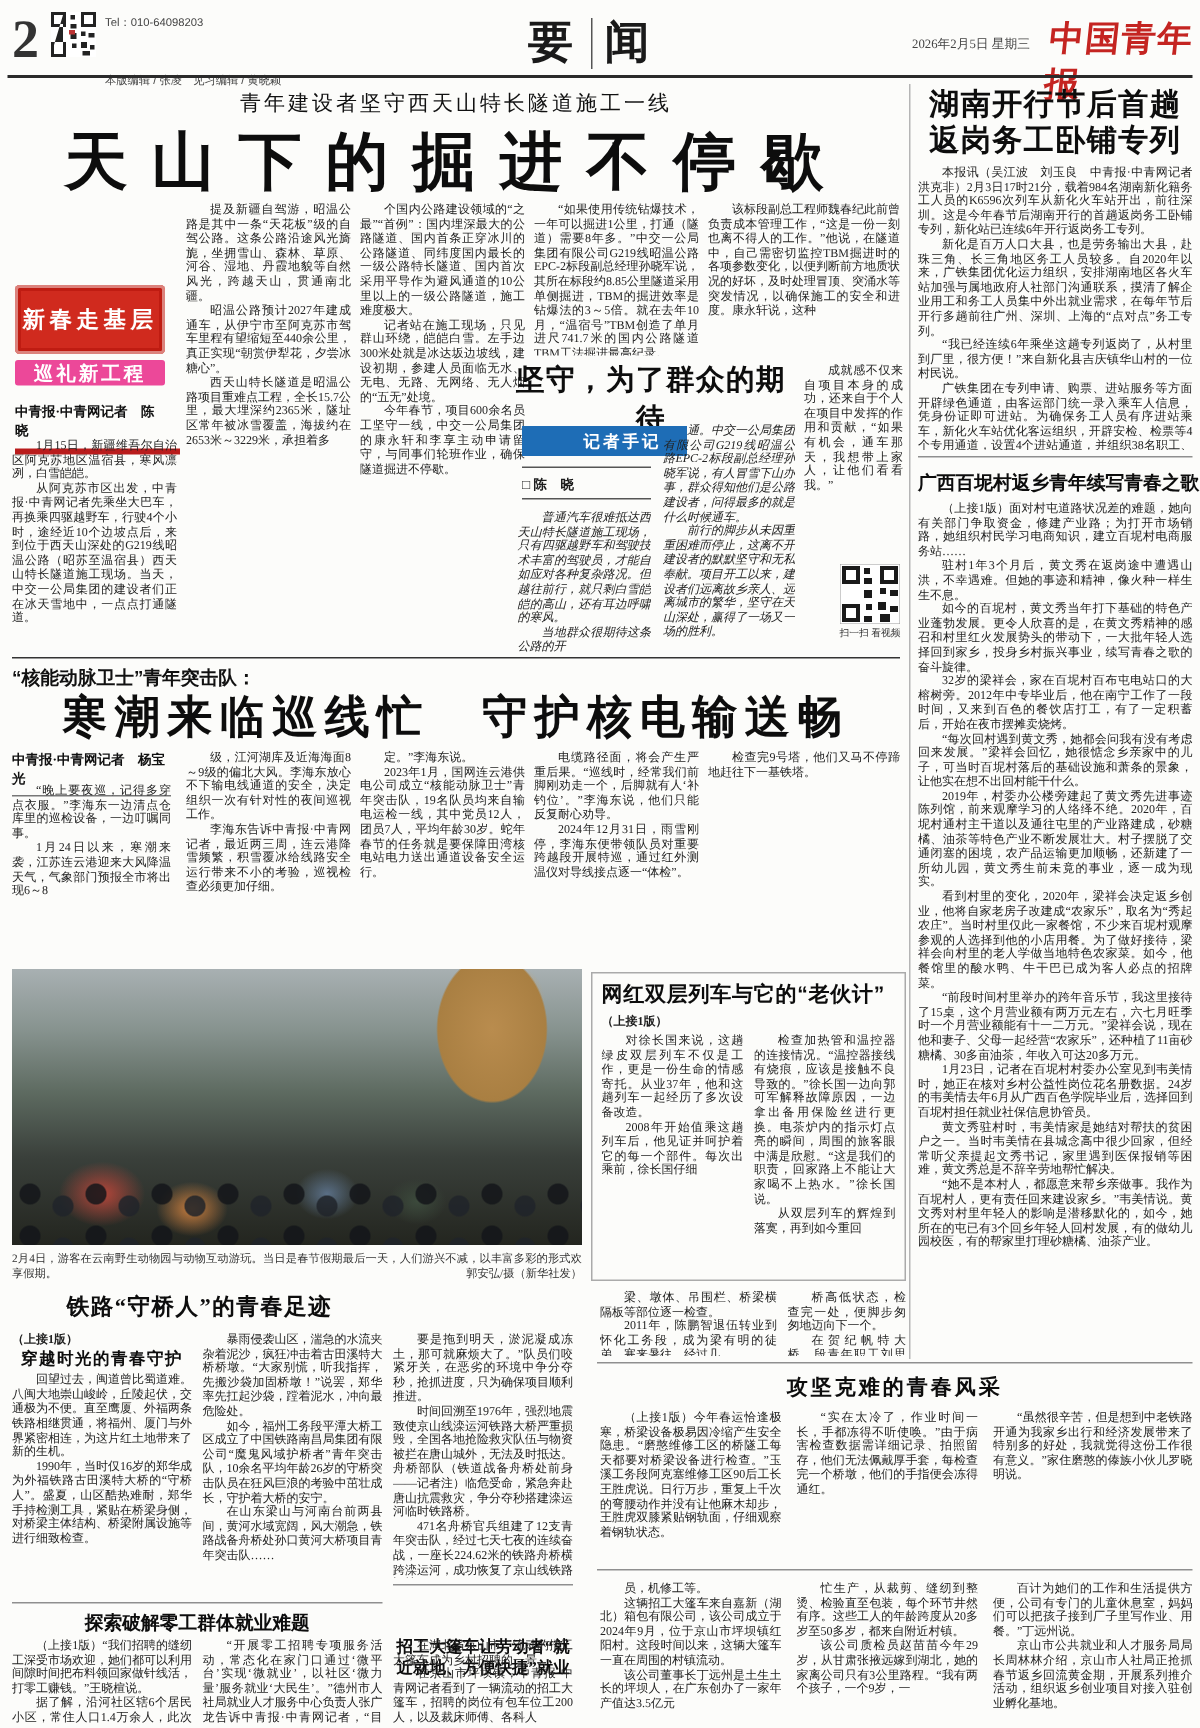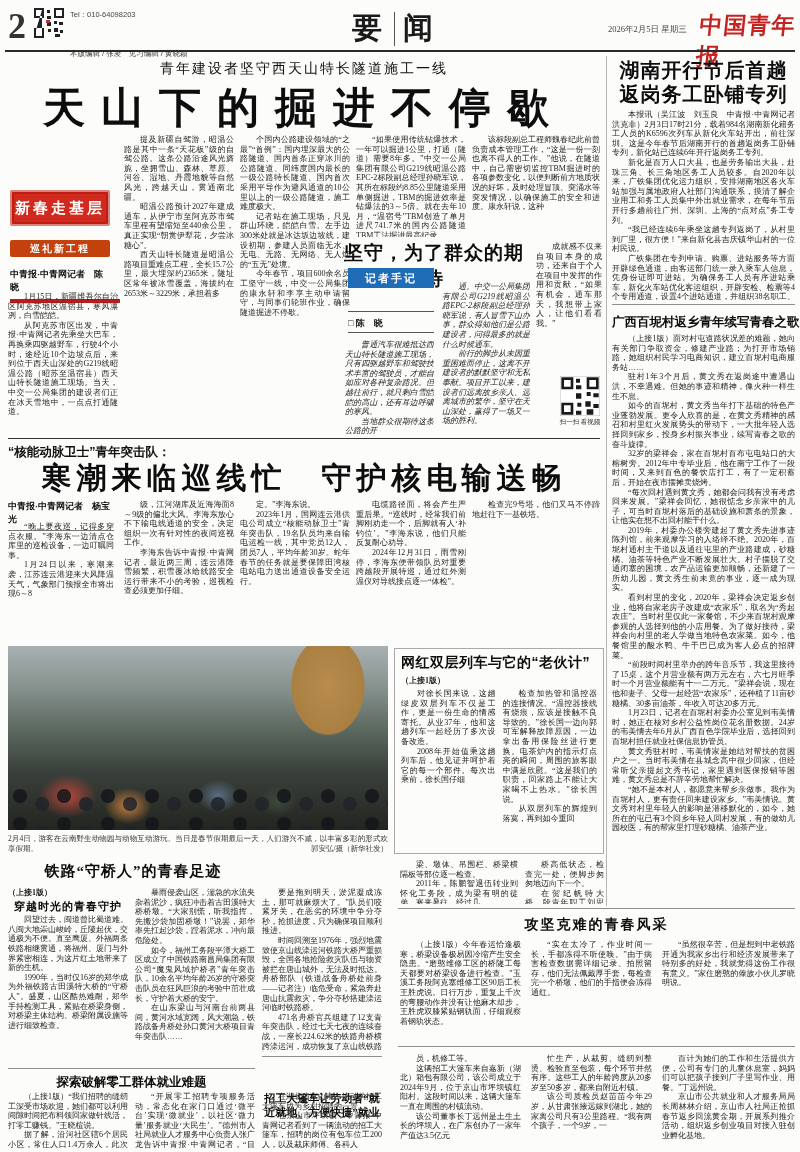--- a/index.html
+++ b/index.html
@@ -15,21 +15,21 @@
   .pagenum{font-size:36px;font-weight:bold;color:#333;line-height:1;}
   .tiny{font-size:7.5px;color:#444;line-height:10px;}
   .section-ttl{font-size:30px;font-weight:bold;letter-spacing:4px;color:#1a1a1a;}
   .logo{font-size:23px;font-weight:bold;color:#c42421;transform:skewX(-6deg);letter-spacing:1px;}
   
   .kicker{font-size:14px;letter-spacing:2px;text-align:center;color:#111;}
   .lead-hl{font-size:42px;font-weight:bold;letter-spacing:16px;text-align:center;color:#0d0d0d;white-space:nowrap;}
   .badge-red{background:#d02a1e;color:#fff;font-weight:bold;font-size:15px;letter-spacing:3px;
              display:flex;align-items:center;justify-content:center;
              box-shadow:inset 0 0 0 2px rgba(255,255,255,.45), inset 0 0 0 4px rgba(180,20,10,.6);border-radius:3px;}
-  .badge-blue{background:#c2410c;color:#fff;font-weight:bold;font-size:10px;letter-spacing:2px;
+  .badge-blue{background:#ec4899;color:#fff;font-weight:bold;font-size:13px;letter-spacing:2px;
               display:flex;align-items:center;justify-content:center;border-radius:2px;}
   .byline{font-size:9px;font-weight:bold;color:#111;}
   
   .note-title{font-size:19px;font-weight:bold;text-align:center;letter-spacing:1px;color:#0d0d0d;}
   .note-badge{background:#1e6db6;color:#fff;font-size:11px;font-weight:bold;letter-spacing:2px;
               display:flex;align-items:center;justify-content:center;}
   
   .sec-kicker{font-size:12.5px;font-weight:bold;color:#111;}
   .sec-hl{font-size:30px;font-weight:bold;letter-spacing:5px;text-align:center;white-space:nowrap;color:#0d0d0d;}
   .side-hl{font-size:20px;font-weight:bold;text-align:center;letter-spacing:1px;line-height:24px;color:#0d0d0d;}
@@ -76,21 +76,21 @@
     <span class="section-ttl">闻</span>
   </div>
   <div class="abs tiny" style="left:608px;top:24px;font-size:8.5px;">2026年2月5日 星期三</div>
   <div class="abs logo" style="left:698px;top:10px;">中国青年报</div>
   <div class="abs" style="left:5px;top:50px;width:790px;height:2px;background:#2a2a2a;"></div>
 
   <div class="abs kicker" style="left:8px;top:60px;width:592px;">青年建设者坚守西天山特长隧道施工一线</div>
   <div class="abs lead-hl" style="left:8px;top:80px;width:592px;">天山下的掘进不停歇</div>
 
   <div class="abs" style="left:10px;top:190px;width:100px;height:44px;">
-    <div class="badge-red sans" style="width:100px;height:36px;">新春走基层</div>
+    <div class="badge-red sans" style="width:100px;height:46px;">新春走基层</div>
   </div>
   <div class="abs badge-blue sans" style="left:10px;top:240px;width:100px;height:17px;">巡礼新工程</div>
   <div class="abs byline" style="left:10px;top:268px;width:110px;border-bottom:4px solid #b91c1c;padding-bottom:5px;">中青报·中青网记者　陈　晓</div>
 
   <div class="body-col" style="left:8px;top:292px;width:110px;height:145px;">
       <p>1月15日，新疆维吾尔自治区阿克苏地区温宿县，寒风凛冽，白雪皑皑。</p>
       <p>从阿克苏市区出发，中青报·中青网记者先乘坐大巴车，再换乘四驱越野车，行驶4个小时，途经近10个边坡点后，来到位于西天山深处的G219线昭温公路（昭苏至温宿县）西天山特长隧道施工现场。当天，中交一公局集团的建设者们正在冰天雪地中，一点点打通隧道。</p>
     </div>
   <div class="body-col" style="left:124px;top:135px;width:110px;height:302px;">
       <p>提及新疆自驾游，昭温公路是其中一条“天花板”级的自驾公路。这条公路沿途风光旖旎，坐拥雪山、森林、草原、河谷、湿地、丹霞地貌等自然风光，跨越天山，贯通南北疆。</p>
@@ -115,21 +115,21 @@
     <svg width="40" height="40" viewBox="0 0 30 30">
         <rect width="30" height="30" fill="#fff" stroke="#999" stroke-width=".5"></rect>
         <path fill="#1a1a1a" d="M1 1h9v9H1zm2 2v5h5V3zM20 1h9v9h-9zm2 2v5h5V3zM1 20h9v9H1zm2 2v5h5v-5zM12 2h3v3h-3zM12 7h4v3h-4zM20 12h3v3h-3zM25 13h4v3h-4zM12 13h4v4h-4zM13 20h3v3h-3zM19 19h4v4h-4zM25 21h4v3h-4zM20 25h5v4h-5zM12 26h4v3h-4z"></path>
       </svg>
   </div>
   <div class="abs qr-label" style="left:552px;top:418px;width:56px;">扫一扫 看视频</div>
 
   <div class="abs" style="left:338px;top:240px;width:192px;height:212px;">
     <div class="note-title">坚守，为了群众的期待</div>
   </div>
-  <div class="abs note-badge" style="left:348px;top:268px;width:86px;height:20px;">记者手记</div>
+  <div class="abs note-badge" style="left:348px;top:284px;width:86px;height:20px;padding-left:24px;">记者手记</div>
   <div class="abs" style="left:348px;top:311px;width:86px;height:1px;background:#555;"></div>
   <div class="abs" style="left:348px;top:317px;font-size:9px;font-weight:bold;">□ 陈　晓</div>
   <div class="abs" style="left:348px;top:332px;width:86px;height:1px;background:#555;"></div>
   <div class="body-col" style="left:345px;top:340px;width:89px;height:110px;font-style:italic;">
       <p>普通汽车很难抵达西天山特长隧道施工现场，只有四驱越野车和驾驶技术丰富的驾驶员，才能自如应对各种复杂路况。但越往前行，就只剩白雪皑皑的高山，还有耳边呼啸的寒风。</p>
       <p>当地群众很期待这条公路的开</p>
     </div>
   <div class="body-col" style="left:442px;top:282px;width:88px;height:168px;font-style:italic;">
       <p>通。中交一公局集团有限公司G219线昭温公路EPC-2标段副总经理孙晓军说，有人冒雪下山办事，群众得知他们是公路建设者，问得最多的就是什么时候通车。</p>
       <p>前行的脚步从未因重重困难而停止，这离不开建设者的默默坚守和无私奉献。项目开工以来，建设者们远离故乡亲人、远离城市的繁华，坚守在天山深处，赢得了一场又一场的胜利。</p>

